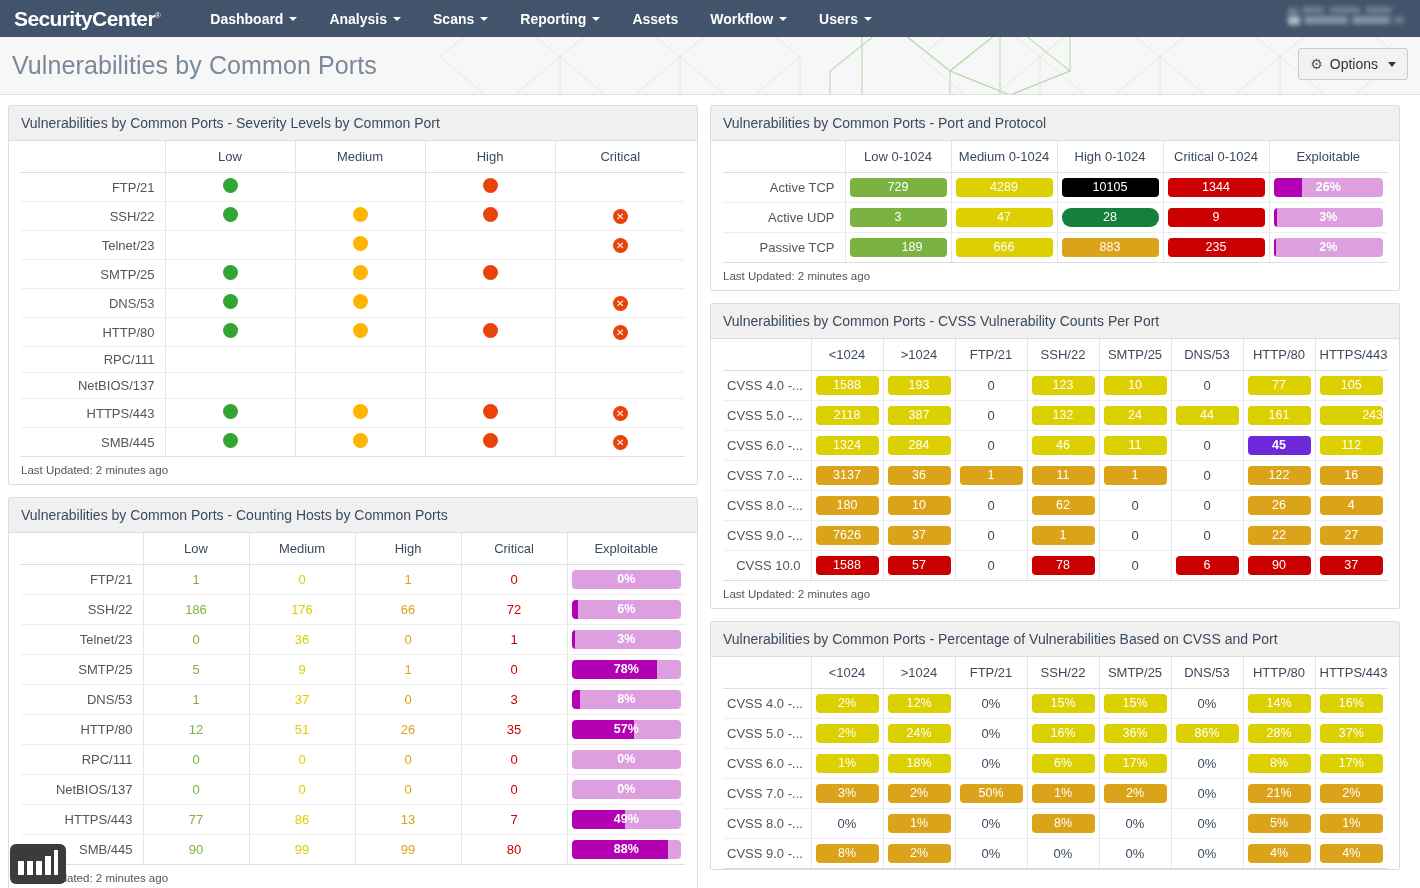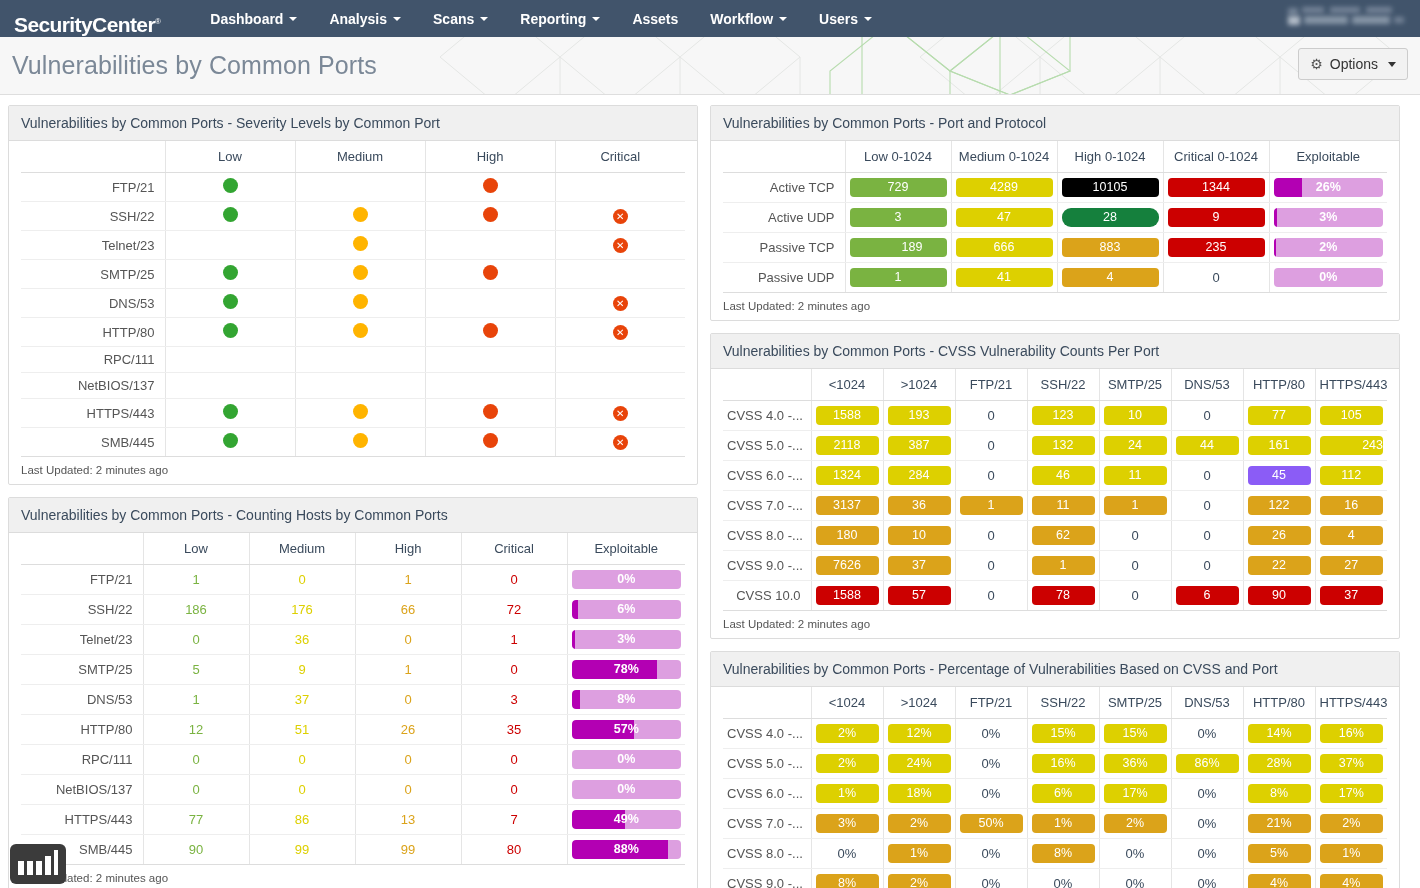--- a/index.html
+++ b/index.html
@@ -6,21 +6,21 @@
   html, body {
     width: 1420px; height: 888px;
     font-family: "Liberation Sans", sans-serif;
     background: #ffffff;
     overflow: hidden;
   }
 
   
   .navbar {
     height: 37px; background: #41546b;
-    display: flex; align-items: flex-end;
+    display: flex; align-items: center;
     position: relative;
   }
   .brand {
     color: #ffffff; font-size: 21px; font-weight: bold;
     letter-spacing: -0.6px; padding-left: 14px; padding-right: 10px;
     position: relative; white-space: nowrap;
   }
   .brand .tm { font-size: 8px; vertical-align: super; font-weight: normal; }
   .navitems { display: flex; align-items: center; margin-left: 24px; }
   .navitem {
@@ -578,39 +578,20 @@
                 <td>
                   <span class="badge" style="background: rgb(204, 0, 0);">235</span>
                 </td>
                 <td>
                   <div class="bar">
                     <div class="bar-fill" style="width: 2%;"></div>
                     <div class="bar-label">2%</div>
                   </div>
                 </td>
               </tr>
-              <tr>
-                <td>Passive UDP</td>
-                <td>
-                  <span class="badge" style="background: rgb(122, 179, 65);">1</span>
-                </td>
-                <td>
-                  <span class="badge" style="background: rgb(221, 208, 0);">41</span>
-                </td>
-                <td>
-                  <span class="badge" style="background: rgb(219, 163, 26);">4</span>
-                </td>
-                <td class="plain">0</td>
-                <td>
-                  <div class="bar">
-                    <div class="bar-fill" style="width: 0%;"></div>
-                    <div class="bar-label">0%</div>
-                  </div>
-                </td>
-              </tr>
             </tbody>
         </table>
       </div>
       <div class="panel-foot">Last Updated: 2 minutes ago</div>
     </div>
 
     <div class="panel">
       <div class="panel-head">Vulnerabilities by Common Ports - CVSS Vulnerability Counts Per Port</div>
       <div class="panel-body">
         <table class="grid">
@@ -697,21 +678,21 @@
                 </td>
                 <td class="plain">0</td>
                 <td>
                   <span class="badge" style="background: rgb(221, 208, 0);">46</span>
                 </td>
                 <td>
                   <span class="badge" style="background: rgb(221, 208, 0);">11</span>
                 </td>
                 <td class="plain">0</td>
                 <td>
-                  <span class="badge" style="background: #8b5cf6;">45</span>
+                  <span class="badge" style="background: #6d28d9; font-weight: bold;">45</span>
                 </td>
                 <td>
                   <span class="badge" style="background: rgb(221, 208, 0);">112</span>
                 </td>
               </tr>
               <tr>
                 <td style="white-space: nowrap; overflow: hidden;">CVSS 7.0 -...</td>
                 <td>
                   <span class="badge" style="background: rgb(219, 163, 26);">3137</span>
                 </td>

